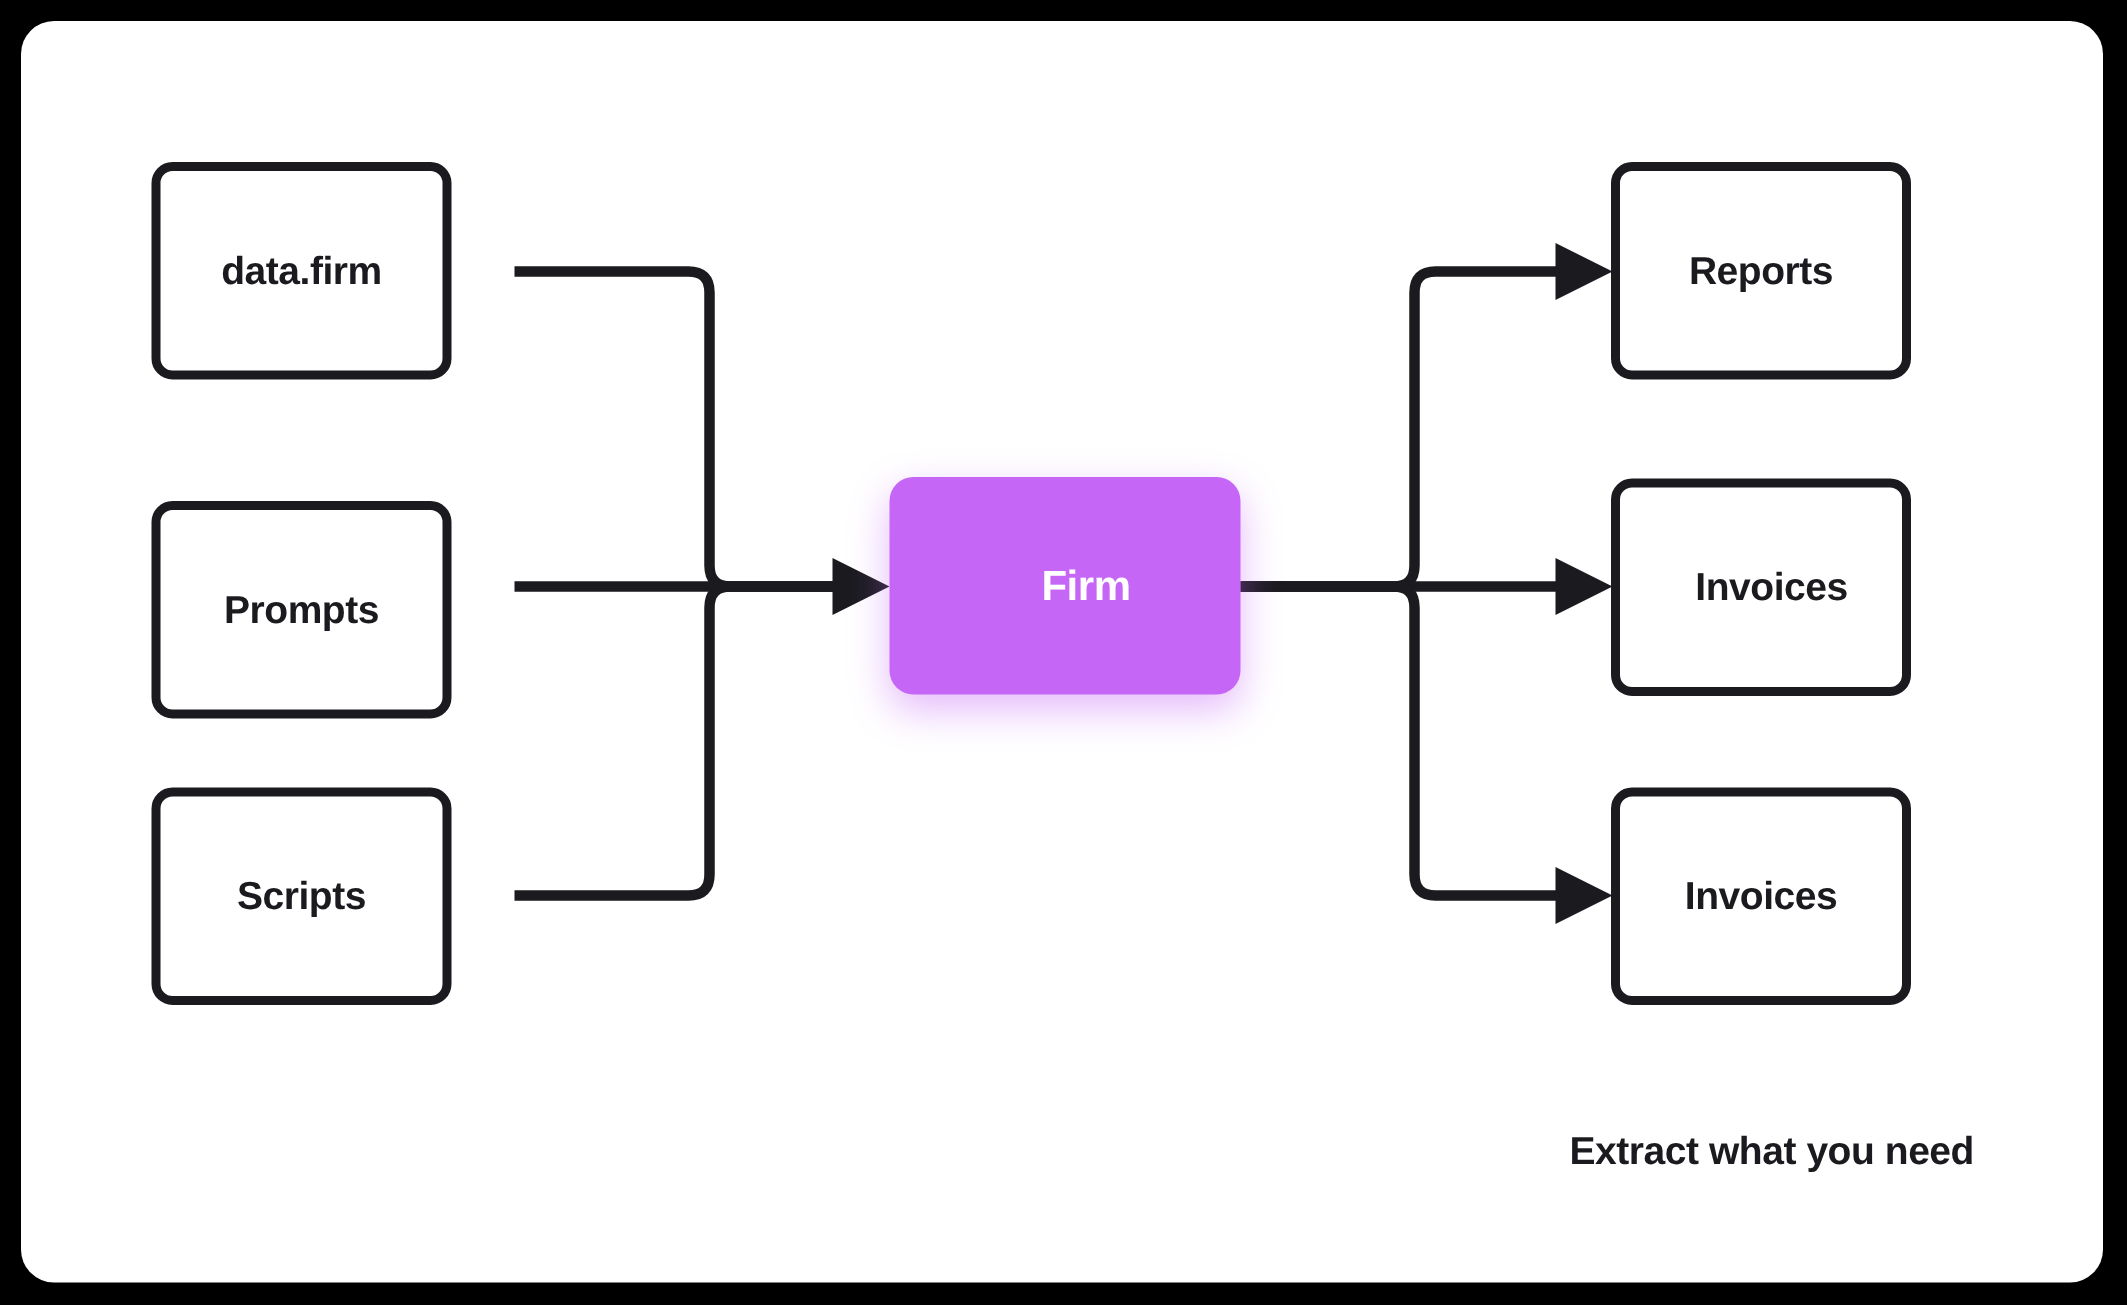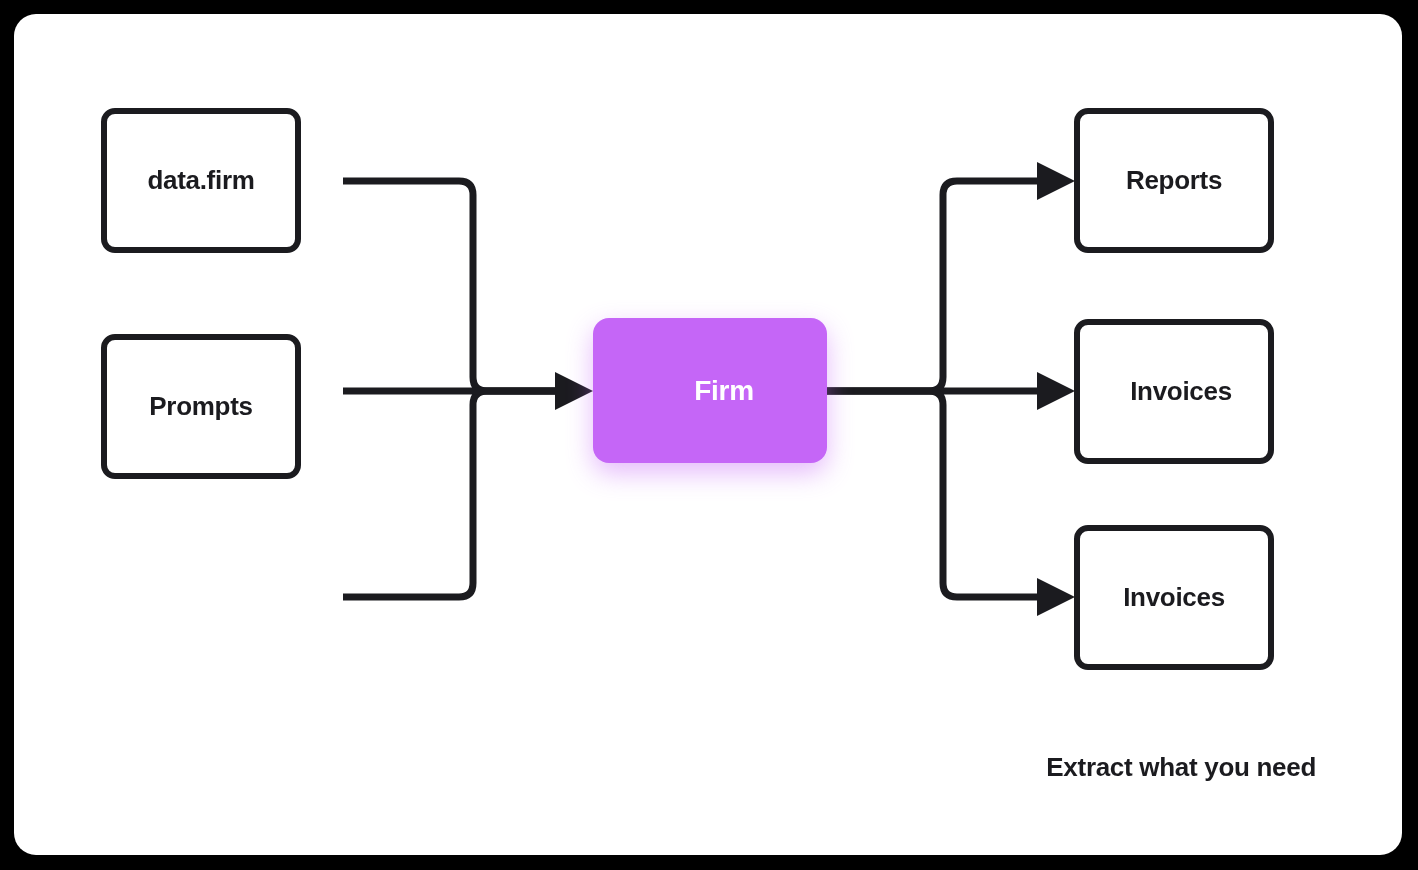--- a/index.html
+++ b/index.html
@@ -99,20 +99,23 @@
     <polygon points="1037,372 1037,410 1075,391"></polygon>
     <polygon points="1037,578 1037,616 1075,597"></polygon>
   </svg>
 
   <div class="node" style="left:101px; top:108px;">
     <span>data.firm</span>
   </div>
   <div class="node" style="left:101px; top:319px;margin-top:15px;">
     <span>Prompts</span>
   </div>
+  <div class="node" style="left:101px; top:525px;">
+    <span>Scripts</span>
+  </div>
 
   <div class="node accent" style="left:593px; top:318px;">
     <span>Firm</span>
   </div>
 
   <div class="node" style="left:1074px; top:108px;">
     <span>Reports</span>
   </div>
   <div class="node" style="left:1074px; top:319px;padding-left:14px;">
     <span>Invoices</span>

